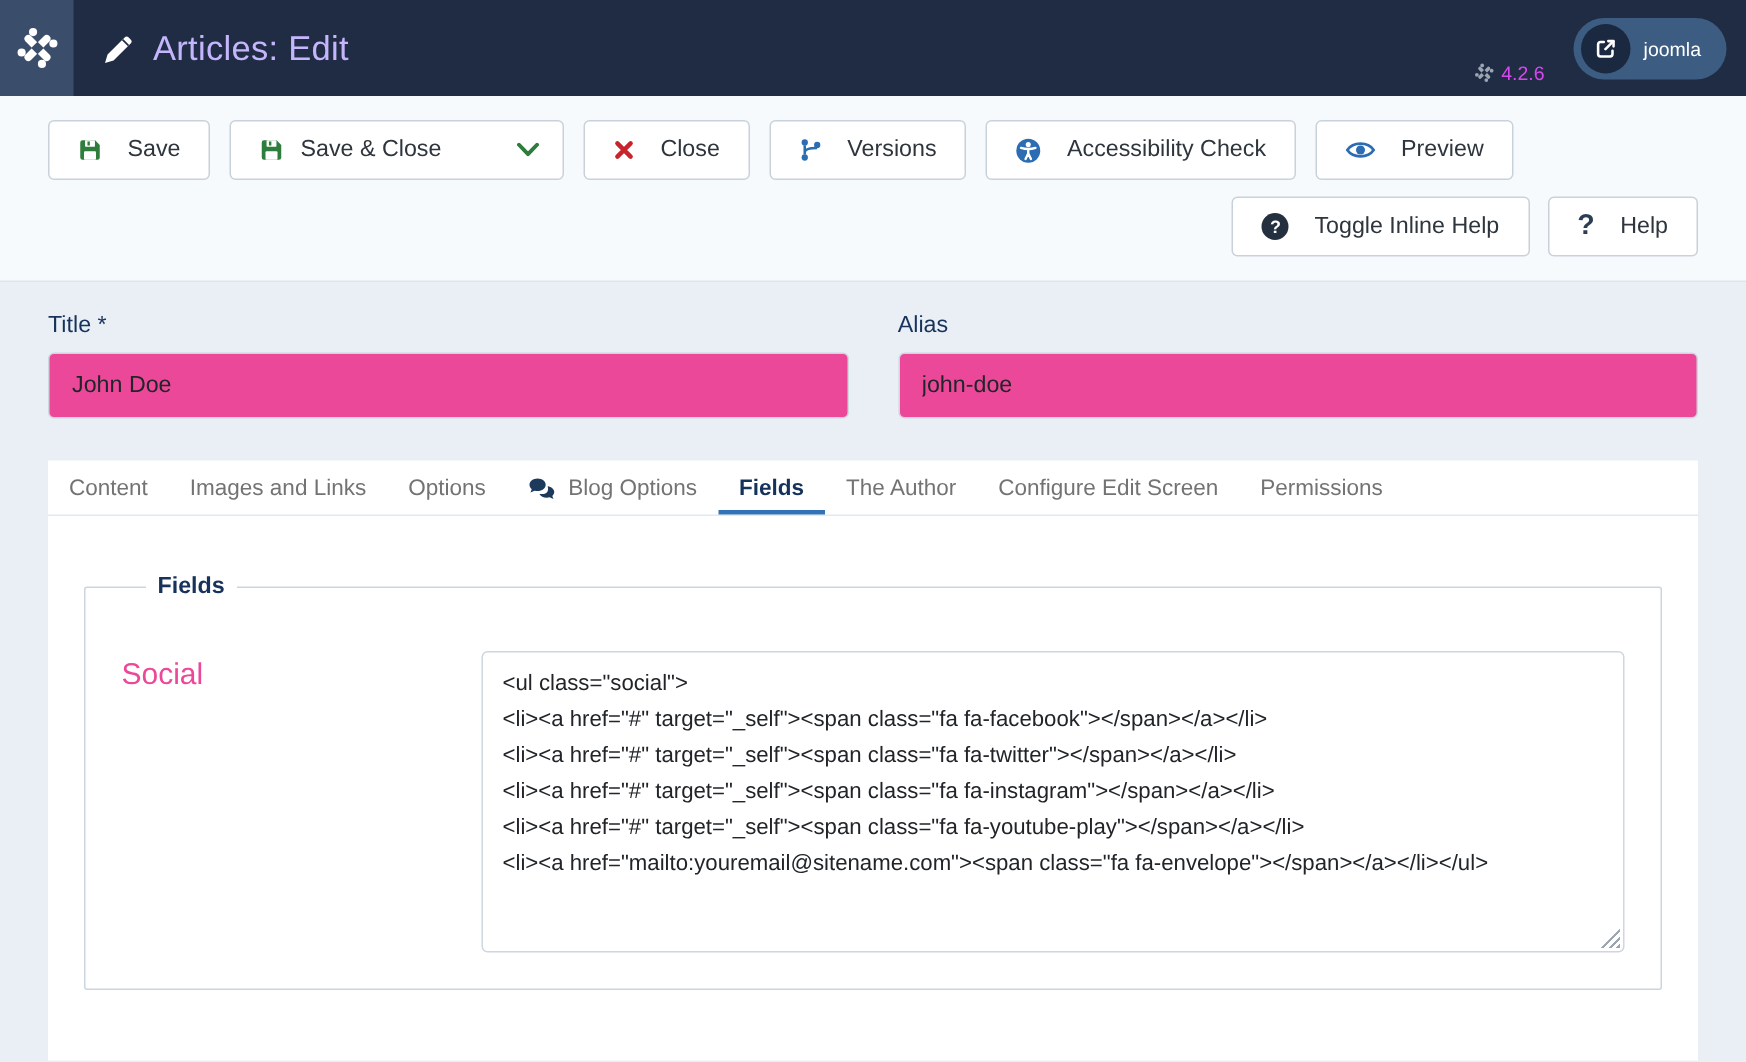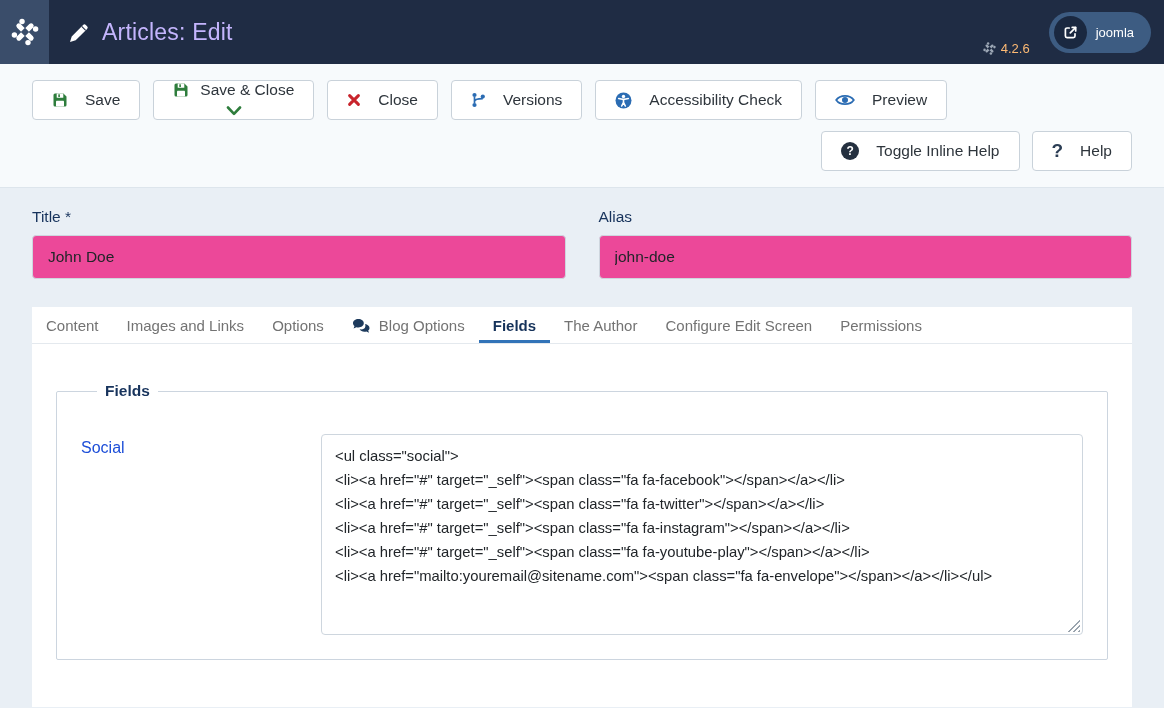--- a/index.html
+++ b/index.html
@@ -5,33 +5,33 @@
   * { margin:0; padding:0; box-sizing:border-box; }
   html,body { width:1164px; height:708px; overflow:hidden; }
   body { font-family:"Liberation Sans", sans-serif; background:#e9eff5; }
 
   
   .topbar { height:64px; background:#1f2c44; display:flex; align-items:center; }
   .logo-box { width:49px; height:64px; background:#3a4d6a; display:flex; align-items:center; justify-content:center; flex:0 0 auto; }
   .pencil-wrap { margin-left:21px; display:flex; align-items:center; }
   .page-title { color:#c4b5fd; font-size:23px; font-weight:400; margin-left:13px; letter-spacing:.2px; }
   .topbar-right { margin-left:auto; display:flex; align-items:center; gap:19px; padding-right:13px; }
-  .version { color:#fdba74; font-size:13px; display:flex; align-items:center; gap:5px;margin-top:32px; }
+  .version { color:#d946ef; font-size:13px; display:flex; align-items:center; gap:5px;margin-top:32px; }
   .user-pill { background:#3d5c82; border:none; border-radius:999px; height:41px; display:flex; align-items:center; gap:9px; padding:4px 17px 4px 5px; cursor:pointer; }
   .pill-circle { width:33px; height:33px; border-radius:50%; background:#1a2840; display:flex; align-items:center; justify-content:center; }
   .pill-label { color:#ffffff; font-size:13px; }
 
   
   .toolbar-section { background:#f7fafc; border-bottom:1px solid #dde5ec; padding:16px 32px; }
   .toolbar-row1 { display:flex; gap:13px; }
   .toolbar-row2 { display:flex; justify-content:flex-end; gap:12px; margin-top:11px; }
   .btn { display:inline-flex; align-items:center; gap:17px; background:#fff; border:1px solid #c9d2da;
          border-radius:4px; height:40px; padding:0 19px; font-size:15.5px; color:#2e353c;
          font-family:"Liberation Sans",sans-serif; cursor:pointer; white-space:nowrap; }
-  .btn-split { display:inline-flex; padding:0; gap:4px;flex-direction:column; }
+  .btn-split { display:inline-flex; padding:0; gap:16px; }
   .btn-split .split-main { display:flex; align-items:center; gap:11px; padding:0 19px; height:100%; border-right:1px solid #d4dbe2; }
   .btn-split .split-caret { width:46px; height:100%; display:flex; align-items:center; justify-content:center; cursor:pointer; }
   .qcircle { width:18px; height:18px; border-radius:50%; background:#24303f; color:#fff; font-size:12px; font-weight:bold;
              display:inline-flex; align-items:center; justify-content:center; }
   .qmark { color:#2c3e55; font-size:19px; font-weight:bold; }
 
   
   .form-section { padding:20px 32px 0; }
   .form-grid { display:grid; grid-template-columns:1fr 1fr; column-gap:33px; }
   .field-label { display:block; font-size:15.5px; color:#17335c; margin-bottom:9px; }
@@ -42,21 +42,21 @@
   .main-wrap { margin:28px 32px 0; }
   .tabs { display:flex; background:#fff; border-bottom:1px solid #e4e9ee; }
   .tab { display:flex; align-items:center; gap:8px; padding:10px 14px 6px; font-size:15px; color:#737373;
          border-bottom:3px solid transparent; cursor:pointer; white-space:nowrap; }
   .tab.active { font-weight:bold; border-bottom-color:#3273b8; color:#15325a; }
   .panel { background:#fff; height:363px; padding:38px 24px 24px; }
 
   fieldset.fields-set { border:1px solid #ccd5df; border-radius:2px; padding:34px 24px 24px; }
   fieldset.fields-set legend { font-size:15.5px; font-weight:bold; color:#17335c; padding:0 8px; margin-left:16px; }
   .field-row { display:grid; grid-template-columns:240px 1fr; align-items:start; }
-  .social-label { font-size:16px; color:#1d4ed8; padding-top:5px; }
+  .social-label { font-size:20px; color:#ec4899; padding-top:5px; }
   .ta-wrap { position:relative; }
   textarea.code-area { width:100%; height:201px; background:#fff; border:1px solid #ced6de; border-radius:4px;
                        padding:9px 13px; font-size:14.8px; line-height:24px; color:#212529;
                        font-family:"Liberation Sans",sans-serif; resize:none; overflow:hidden; display:block; }
   .resize-grip { position:absolute; right:3px; bottom:3px; width:13px; height:13px; cursor:nwse-resize;
                  background:repeating-linear-gradient(135deg, transparent 0 2px, #9aa4ae 2px 3.6px);
                  clip-path:polygon(100% 0, 100% 100%, 0 100%); }
   svg { display:block; }
 </style>
 </head>

